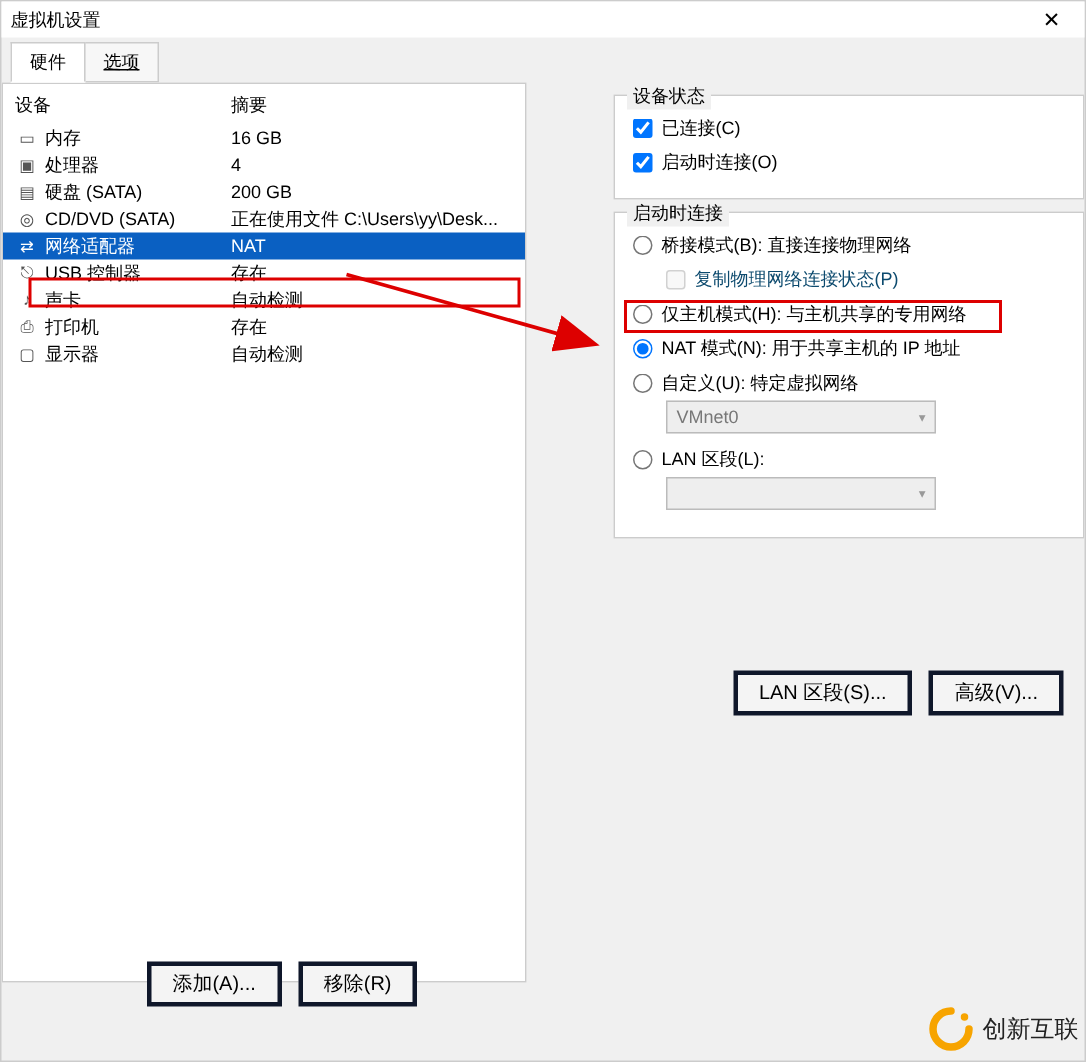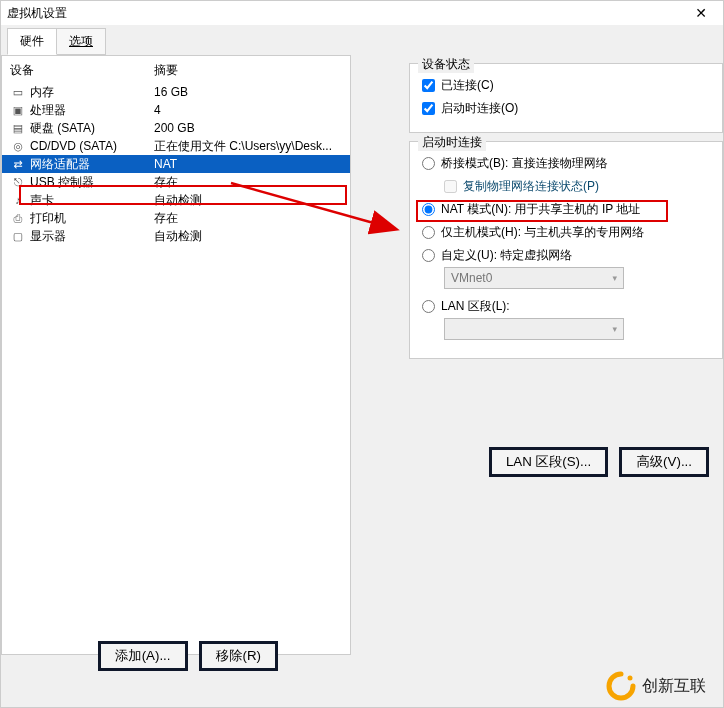--- a/index.html
+++ b/index.html
@@ -30,21 +30,21 @@
 .chk-row, .rad-row { display:flex; align-items:center; padding:3px 0; }
 .chk-row input, .rad-row input { margin-right:6px; }
 .indent { margin-left: 22px; }
 .combo { width: 180px; height:22px; border:1px solid #bbb; background:#eee; display:flex; align-items:center; padding: 0 6px; margin-bottom:6px; color:#777; }
 .combo .arrow { margin-left:auto; font-size:9px; color:#999; }
 .btn { padding: 3px 14px; border:3px solid #0f172a; background:#f4f4f4; cursor:pointer; margin: 0 4px; }
 .bottom-btns { position:absolute; bottom:30px; left:0; width:350px; text-align:center; }
 .right-btns { position:absolute; right: 10px; top: 392px; }
 .red-box-nat { position:absolute; border:2px solid #d00; pointer-events:none; }
 .arrow-svg { position:absolute; pointer-events:none; }
-.watermark { position:absolute; right:17px; bottom:6px; display:flex; align-items:center; gap:6px; color:#222;}
+.watermark { position:absolute; right:4px; bottom:6px; display:flex; align-items:center; gap:6px; color:#222;}
 .watermark .wm-icon{width:30px;height:30px;border-radius:50%;display:flex;align-items:center;justify-content:center;}
 .rad-row label { cursor: default; }
 .disabled-label { color:#0c4a6e; }
 </style>
 </head>
 <body>
 
 <div class="window">
 
   <div class="titlebar">
@@ -133,28 +133,28 @@
 
         <div class="rad-row">
           <input type="radio" name="net" style="">
           <label>桥接模式(B): 直接连接物理网络</label>
         </div>
         <div class="chk-row indent">
           <input type="checkbox" disabled="" style="">
           <label class="disabled-label">复制物理网络连接状态(P)</label>
         </div>
 
+        <div class="rad-row">
+          <input type="radio" name="net" style="">
+          <label>仅主机模式(H): 与主机共享的专用网络</label>
+        </div>
+
         <div class="rad-row" style="position:relative">
           <input type="radio" name="net" checked="" style="">
           <label>NAT 模式(N): 用于共享主机的 IP 地址</label>
-        </div>
-
-        <div class="rad-row">
-          <input type="radio" name="net" style="">
-          <label>仅主机模式(H): 与主机共享的专用网络</label>
         </div>
 
         <div class="rad-row">
           <input type="radio" name="net" style="">
           <label>自定义(U): 特定虚拟网络</label>
         </div>
         <div class="indent">
           <div class="combo">
             <span>VMnet0</span>
             <span class="arrow">▾</span>

